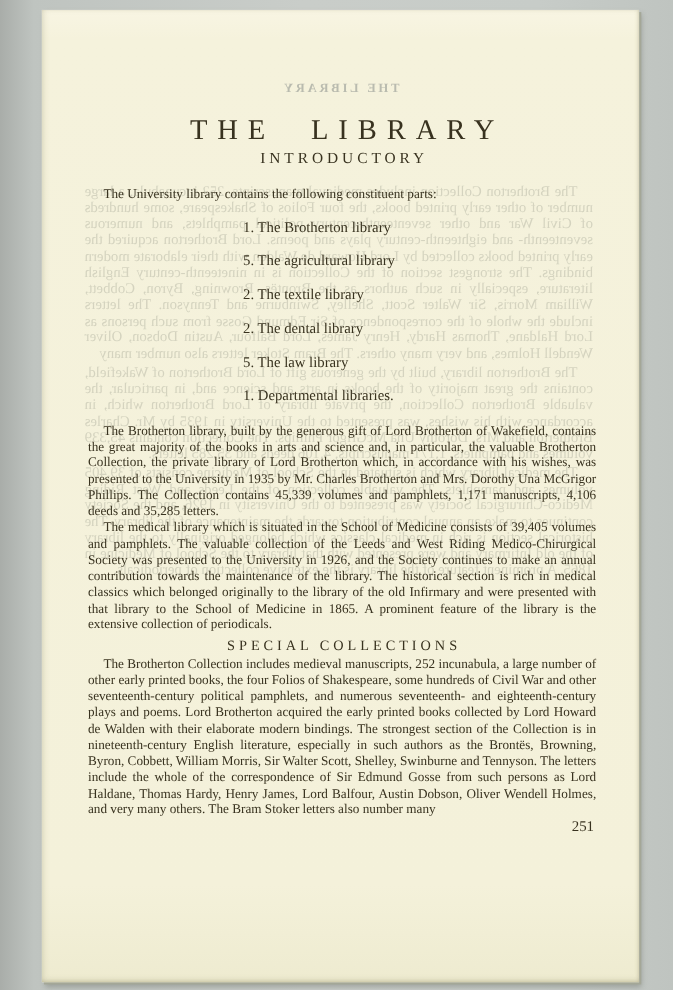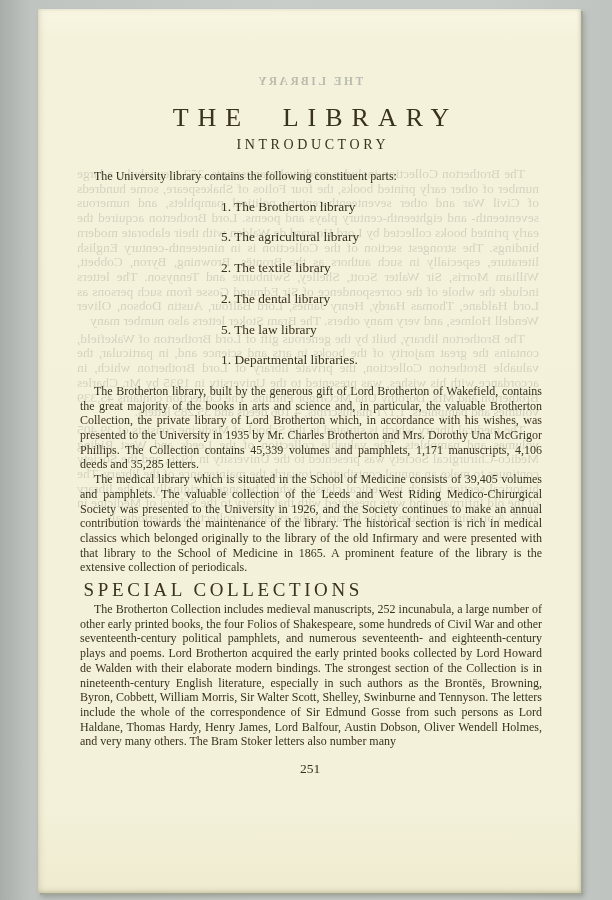--- a/index.html
+++ b/index.html
@@ -37,24 +37,24 @@
   .subtitle{
     margin:4px 0 0;text-align:center;font-weight:500;
     font-size:14px;letter-spacing:3.6px;text-indent:3.6px;
   }
   .body{margin:0;text-align:justify;font-size:12px;line-height:14.7px;}
   .indent{text-indent:14px;}
   .lead{margin-top:16px;}
   .lib-list{list-style:none;margin:0 0 0 125px;padding:0;font-size:13.4px;line-height:14.7px;}
   .lib-list li{margin:16px;}
   .section-heading{
-    margin:4px 0 1px;text-align:left;font-weight:500;
-    font-size:19px;letter-spacing:3.6px;text-indent:3.6px;color:#38321f;
+    margin:4px 0 1px;text-align:center;font-weight:500;
+    font-size:13px;letter-spacing:3.6px;text-indent:3.6px;color:#38321f;
   }
-  .page-number{margin-top:12px;text-align:center;padding-right:2px;font-size:13.5px;}
+  .page-number{text-align:right;padding-right:2px;font-size:13.5px;}
 </style>
 </head>
 <body>
 
 <div id="canvas">
   <div class="page">
 
     <div class="bleed" aria-hidden="true">
       <div class="bleed-header">THE LIBRARY</div>
       <div class="bleed-body">

